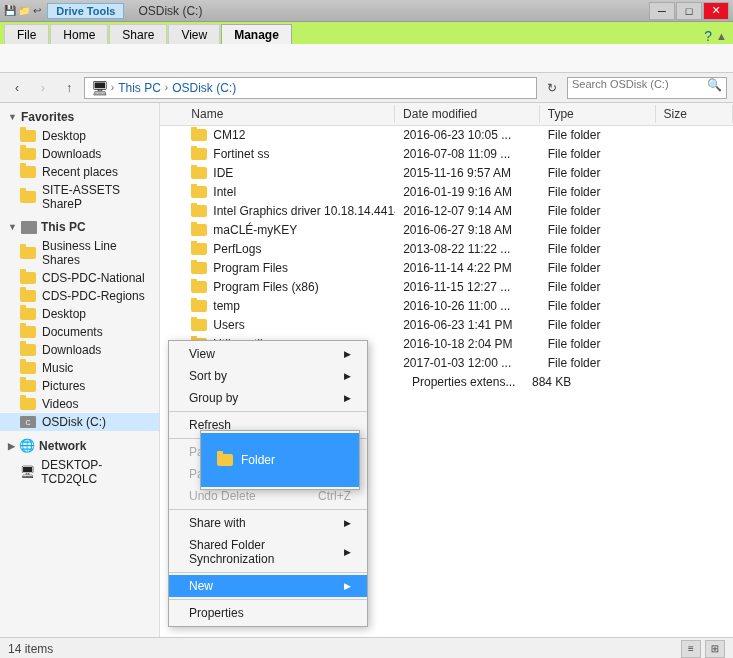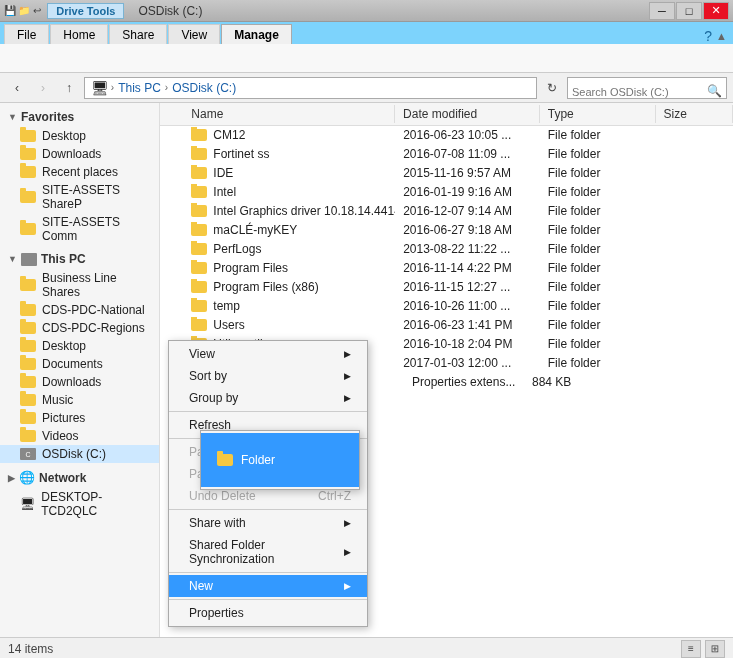--- a/index.html
+++ b/index.html
@@ -57,21 +57,21 @@
     }
     .win-btn.close { background: #e81123; color: white; }
 
     
     .ribbon {
       background: #f0f0f0;
       border-bottom: 1px solid #ccc;
     }
     .ribbon-tabs {
       display: flex;
-      background: #7dd3fc;
+      background: #bef264;
       height: 22px;
       align-items: flex-end;
       padding-left: 4px;
       gap: 1px;
     }
     .ribbon-tab {
       padding: 2px 12px;
       font-size: 12px;
       background: #e8e8e8;
       border: 1px solid #ccc;
@@ -135,21 +135,21 @@
       cursor: pointer;
       padding: 0 2px;
     }
     .path-sep { color: #666; font-size: 10px; }
     .search-box {
       width: 160px;
       height: 22px;
       border: 1px solid #aaa;
       background: white;
       display: flex;
-      align-items: flex-end;
+      align-items: flex-start;
       padding: 0 4px;
       gap: 4px;
     }
     .search-box input {
       border: none;
       outline: none;
       font-size: 11px;
       color: #888;
       width: 100%;
       background: transparent;
@@ -445,24 +445,20 @@
         <span>Downloads</span>
       </div>
       <div class="sidebar-item">
         <div class="folder-icon-sm"></div>
         <span>Recent places</span>
       </div>
       <div class="sidebar-item">
         <div class="folder-icon-sm"></div>
         <span>SITE-ASSETS ShareP</span>
       </div>
-      <div class="sidebar-item">
-        <div class="folder-icon-sm"></div>
-        <span>SITE-ASSETS Comm</span>
-      </div>
     </div>
 
     <div class="sidebar-section">
       <div class="sidebar-group-header">
         <span class="arrow">▼</span>
         <div class="monitor-icon" style="background:#888;"></div>
         <span>This PC</span>
       </div>
       <div class="sidebar-item">
         <div class="folder-icon-sm"></div>

